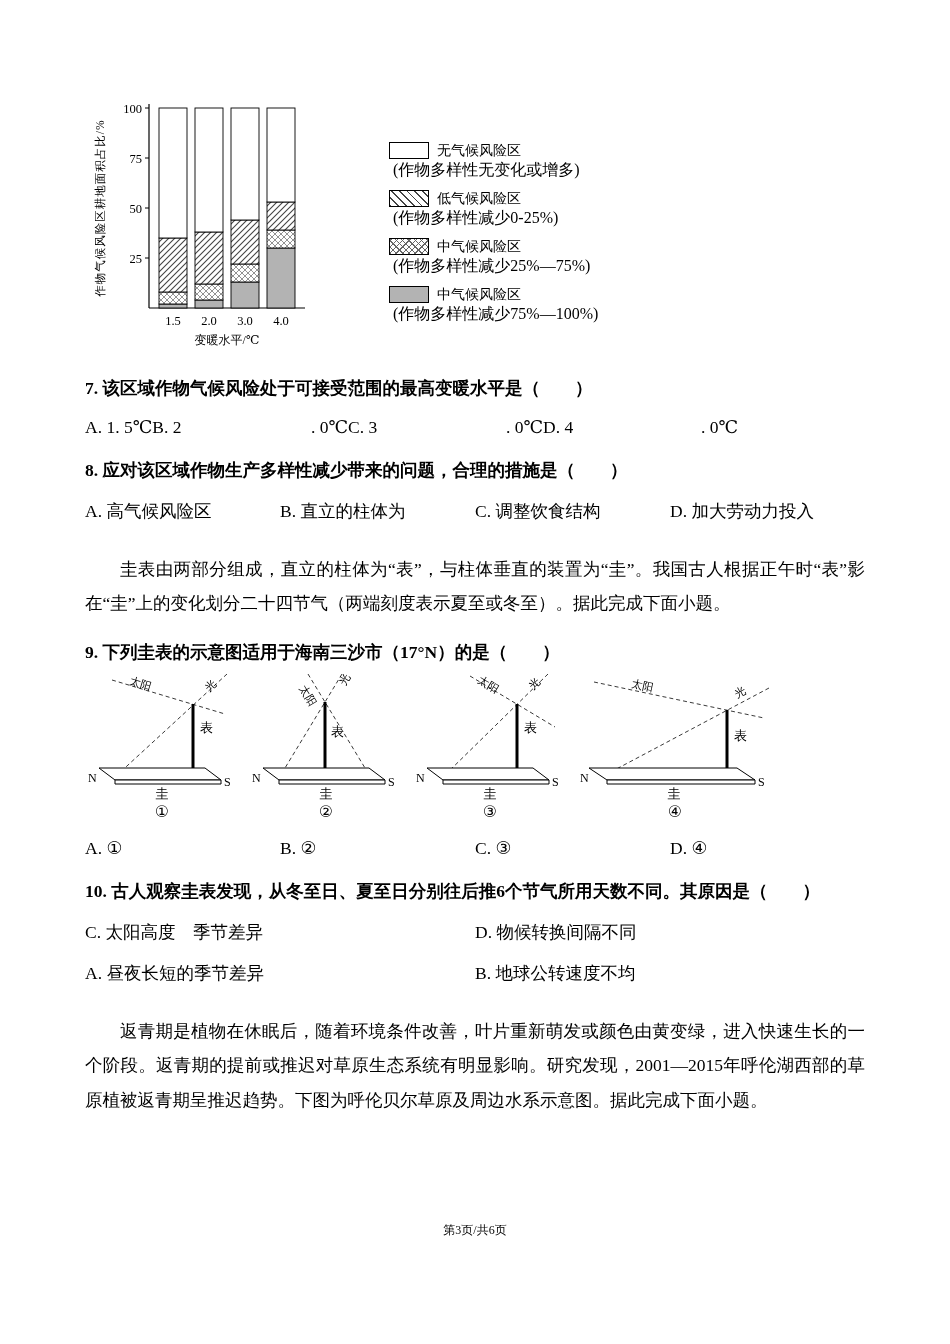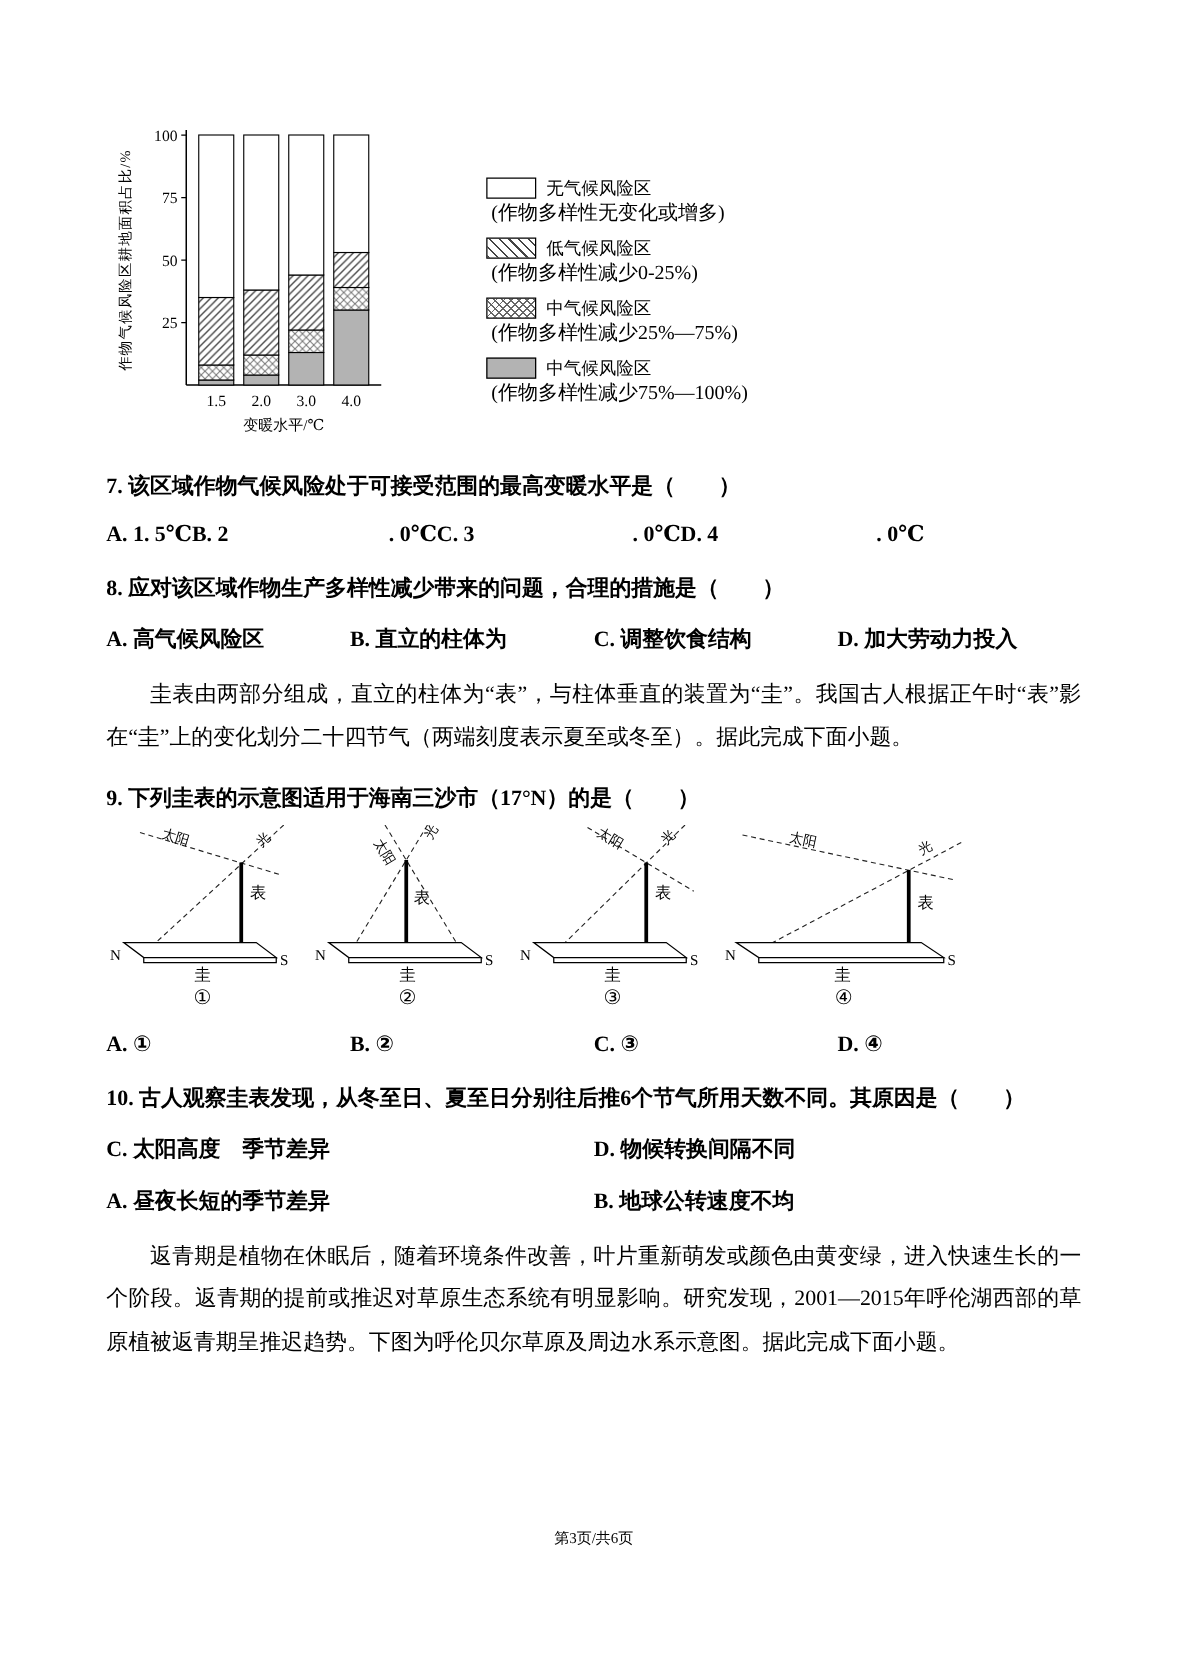--- a/index.html
+++ b/index.html
@@ -24,26 +24,26 @@
   .sw-solid-gray{background-color:#b3b3b3;}
   .sw-diagonal{background-image:repeating-linear-gradient(45deg,#444 0,#444 1.2px,transparent 1.2px,transparent 5.5px);}
   .sw-crosshatch{background-image:
       repeating-linear-gradient(45deg,#666 0,#666 1px,transparent 1px,transparent 4.5px),
       repeating-linear-gradient(-45deg,#666 0,#666 1px,transparent 1px,transparent 4.5px);}
   .legend-name{font-size:14px;}
   .legend-desc{font-size:16px;margin-left:4px;}
 
   
   .stem{margin:20px 0 0 0;font-weight:bold;}
-  .opts{margin:17px 0 0 0;white-space:nowrap;font-weight:bold;}
+  .opts{margin:17px 0 0 0;white-space:nowrap;}
   .opts span{display:inline-block;width:195px;}
   .opts span:last-child{width:auto;}
   .opts-q7 span:first-child{width:226px;}
   .opts-2col span{width:390px;}
-  .passage{margin:15px 0 0 0;text-indent:2em;text-align:justify;line-height:1.95;}
+  .passage{margin:29px 0 0 0;text-indent:2em;text-align:justify;line-height:1.95;}
 
   
   .diagrams{display:flex;align-items:flex-end;gap:14px;margin:10px 0 0 2px;}
   .diagram{display:flex;flex-direction:column;align-items:center;}
   .gn-base{fill:#fff;stroke:#000;stroke-width:1;}
   .gn-pole{stroke:#000;stroke-width:3;}
   .ray{stroke:#222;stroke-width:0.9;stroke-dasharray:4 3;fill:none;}
   .gn-ns{font-size:12px;}
   .gn-cjk{font-size:13px;}
   .gn-sun{font-size:11px;}

